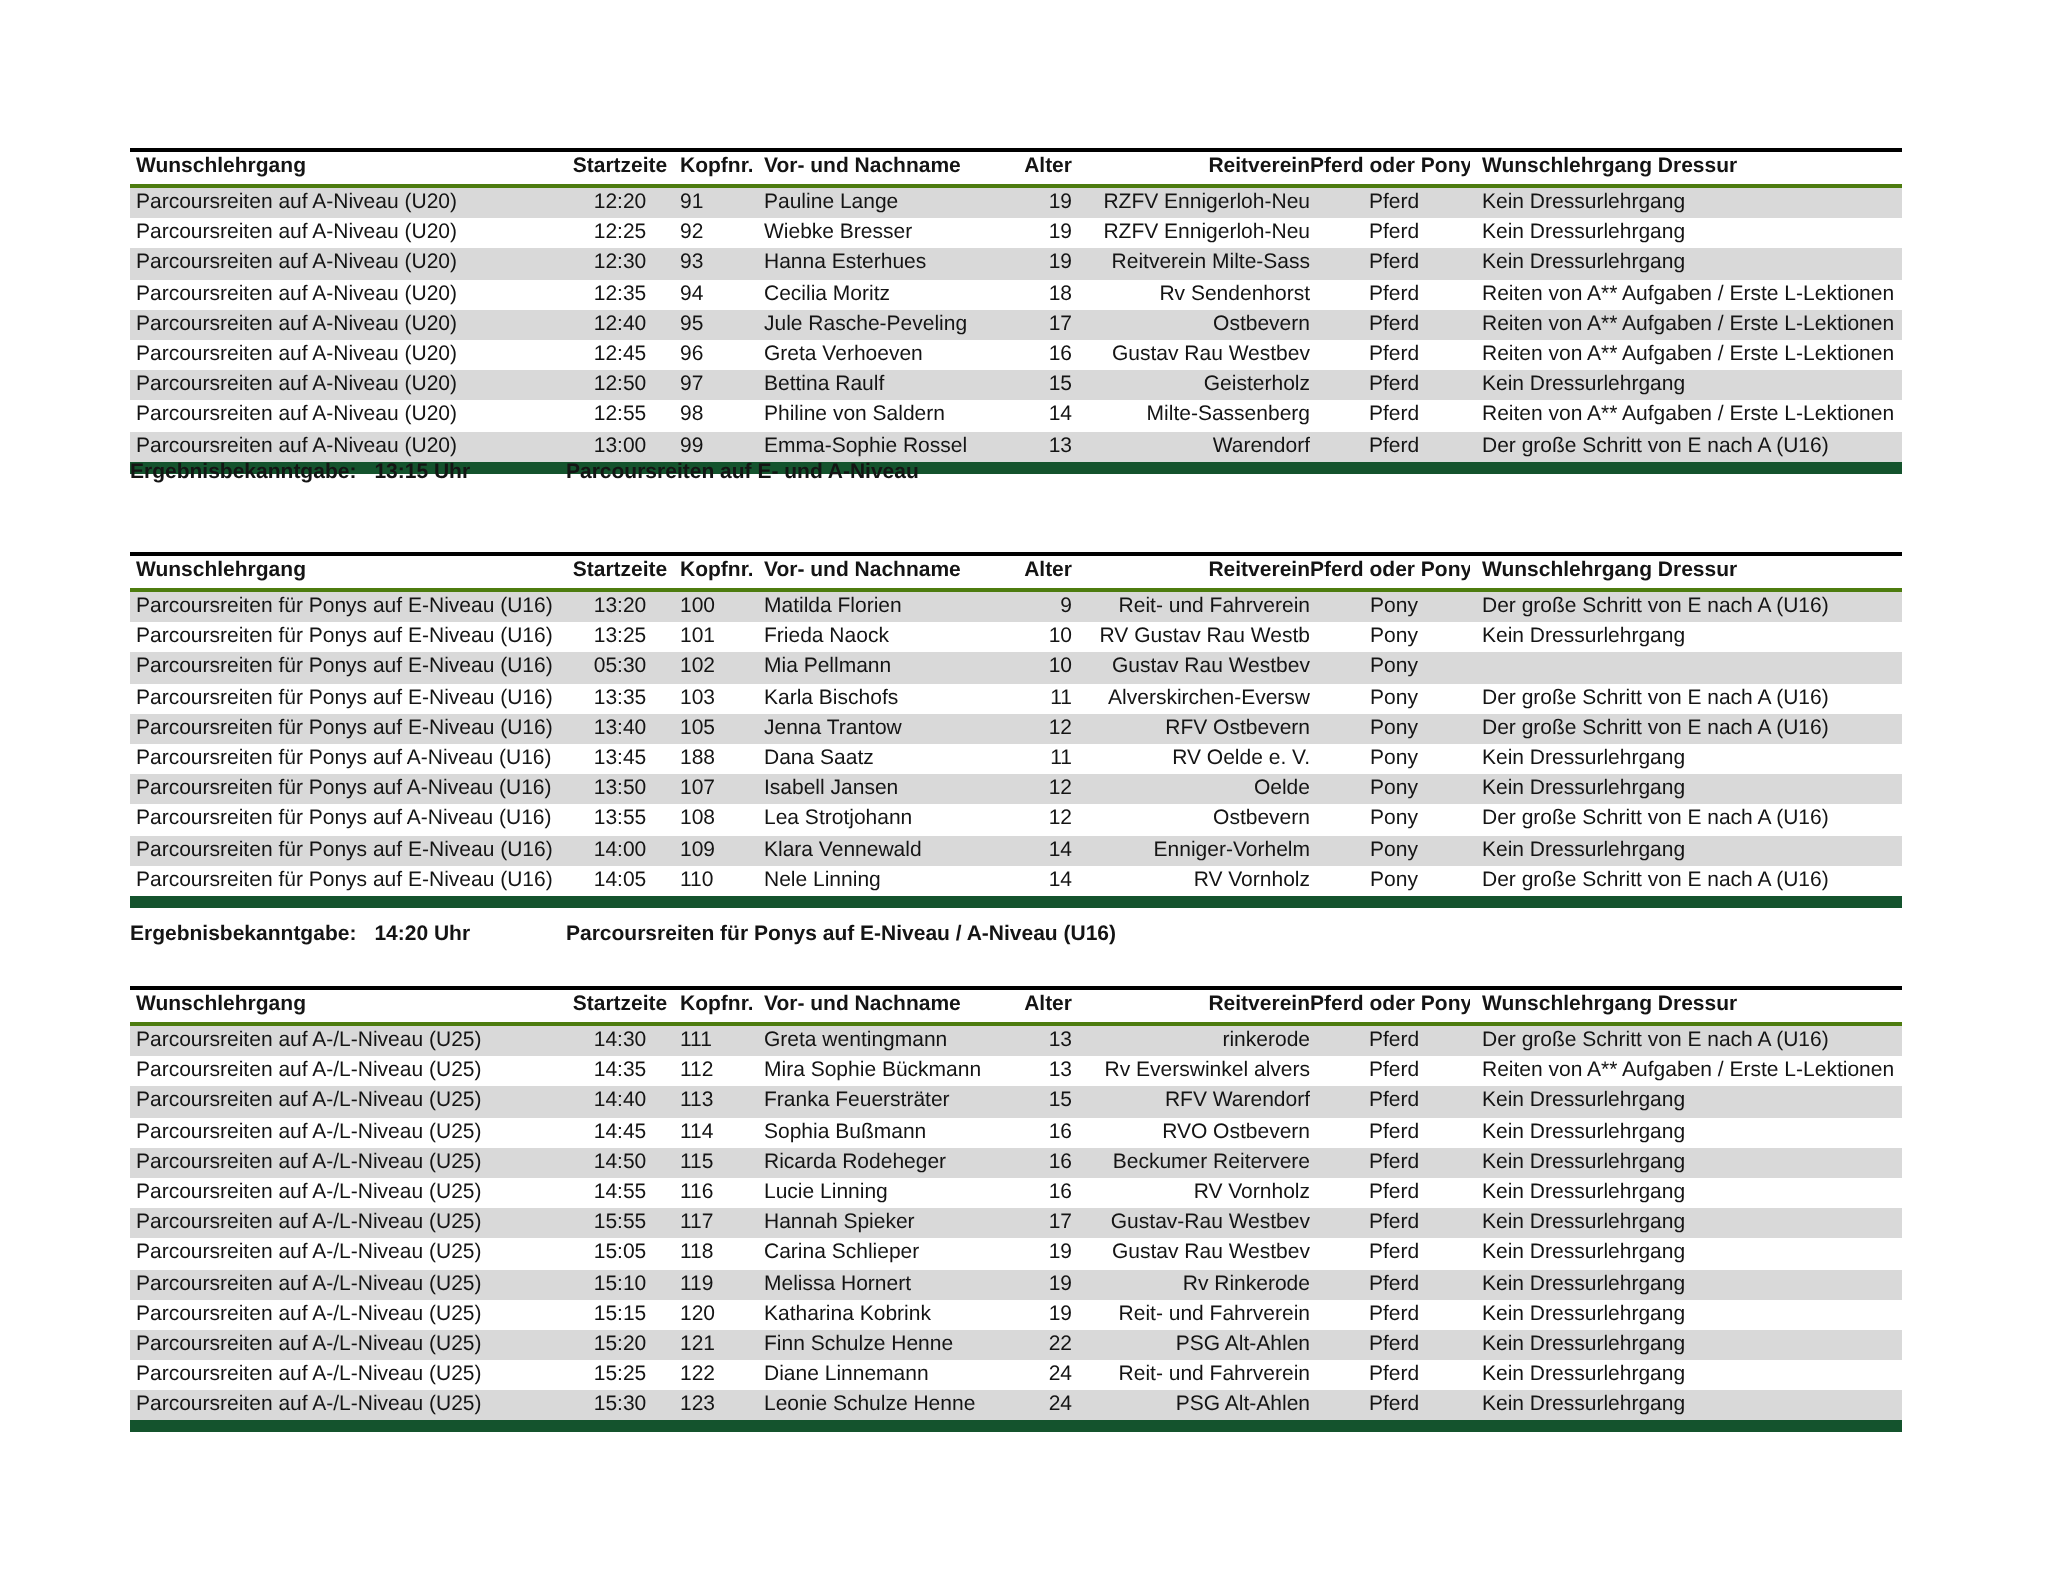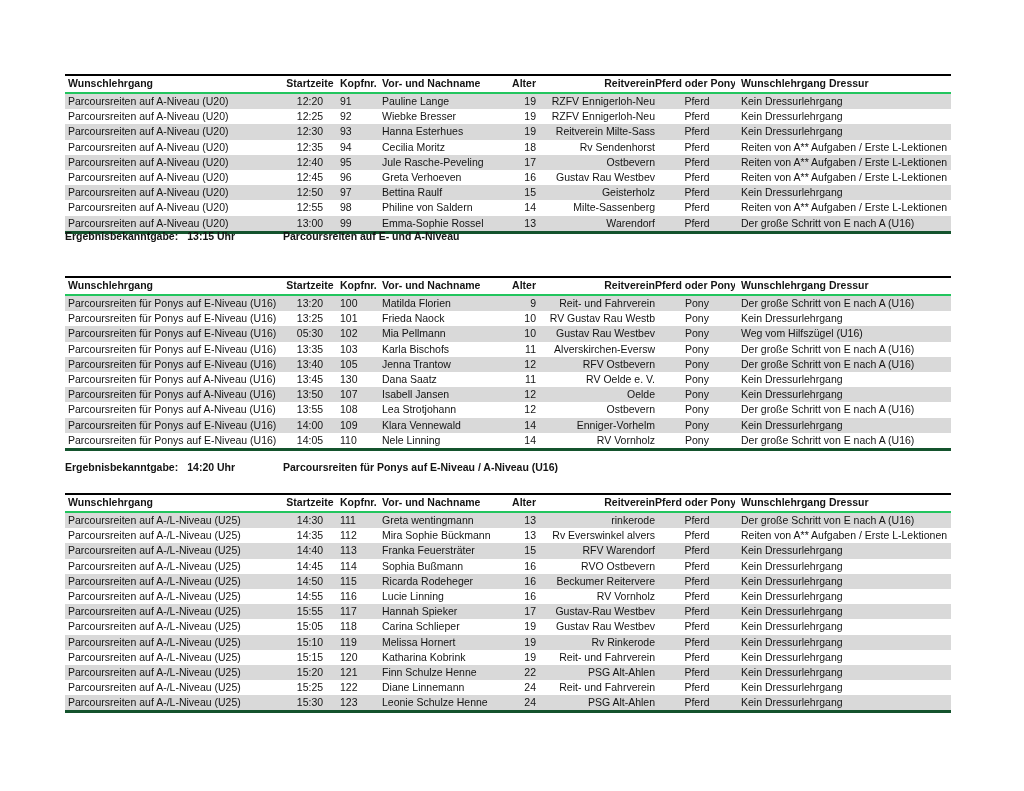--- a/index.html
+++ b/index.html
@@ -8,23 +8,23 @@
     font-family:"Liberation Sans",sans-serif;
     font-size:10.5px;color:#141414;position:relative;overflow:hidden;
   }
   .page{position:absolute;left:65px;top:74px;width:886px;height:700px;}
   .table{position:absolute;left:0;width:886px;}
   .t1{top:0;}
   .t2{top:202px;}
   .t3{top:419px;}
   .thead{
     display:flex;height:16px;align-items:center;font-weight:bold;
-    border-top:2px solid #000;border-bottom:2px solid #22c55e;
+    border-top:2px solid #000;border-bottom:2px solid #4d7c0f;
   }
-  .tbody{border-bottom:3px solid #14532d;}
+  .tbody{border-bottom:6px solid #14532d;}
   .row{display:flex;height:15.2px;align-items:center;}
   .tbody .row:nth-child(odd){background:#d9d9d9;}
   .cell{box-sizing:border-box;white-space:nowrap;overflow:hidden;line-height:15.2px;flex:none;}
   .c0{width:215px;text-align:left;padding-left:3px;}
   .c1{width:60px;text-align:center;}
   .c2{width:36px;text-align:left;padding-right:3px;}
   .c3{width:130px;text-align:left;padding-left:6px;}
   .c4{width:32px;text-align:right;padding-right:2px;}
   .c5{width:117px;text-align:right;padding-left:8px;}
   .c6{width:80px;text-align:center;padding-left:4px;}
@@ -184,21 +184,20 @@
           <div class="cell c7">Kein Dressurlehrgang</div>
         </div>
         <div class="row">
           <div class="cell c0">Parcoursreiten für Ponys auf E-Niveau (U16)</div>
           <div class="cell c1">05:30</div>
           <div class="cell c2">102</div>
           <div class="cell c3">Mia Pellmann</div>
           <div class="cell c4">10</div>
           <div class="cell c5">Gustav Rau Westbev</div>
           <div class="cell c6">Pony</div>
-          <div class="cell c7">Weg vom Hilfszügel (U16)</div>
         </div>
         <div class="row">
           <div class="cell c0">Parcoursreiten für Ponys auf E-Niveau (U16)</div>
           <div class="cell c1">13:35</div>
           <div class="cell c2">103</div>
           <div class="cell c3">Karla Bischofs</div>
           <div class="cell c4">11</div>
           <div class="cell c5">Alverskirchen-Eversw</div>
           <div class="cell c6">Pony</div>
           <div class="cell c7">Der große Schritt von E nach A (U16)</div>
@@ -209,21 +208,21 @@
           <div class="cell c2">105</div>
           <div class="cell c3">Jenna Trantow</div>
           <div class="cell c4">12</div>
           <div class="cell c5">RFV Ostbevern</div>
           <div class="cell c6">Pony</div>
           <div class="cell c7">Der große Schritt von E nach A (U16)</div>
         </div>
         <div class="row">
           <div class="cell c0">Parcoursreiten für Ponys auf A-Niveau (U16)</div>
           <div class="cell c1">13:45</div>
-          <div class="cell c2">130</div>
+          <div class="cell c2">188</div>
           <div class="cell c3">Dana Saatz</div>
           <div class="cell c4">11</div>
           <div class="cell c5">RV Oelde e. V.</div>
           <div class="cell c6">Pony</div>
           <div class="cell c7">Kein Dressurlehrgang</div>
         </div>
         <div class="row">
           <div class="cell c0">Parcoursreiten für Ponys auf A-Niveau (U16)</div>
           <div class="cell c1">13:50</div>
           <div class="cell c2">107</div>

